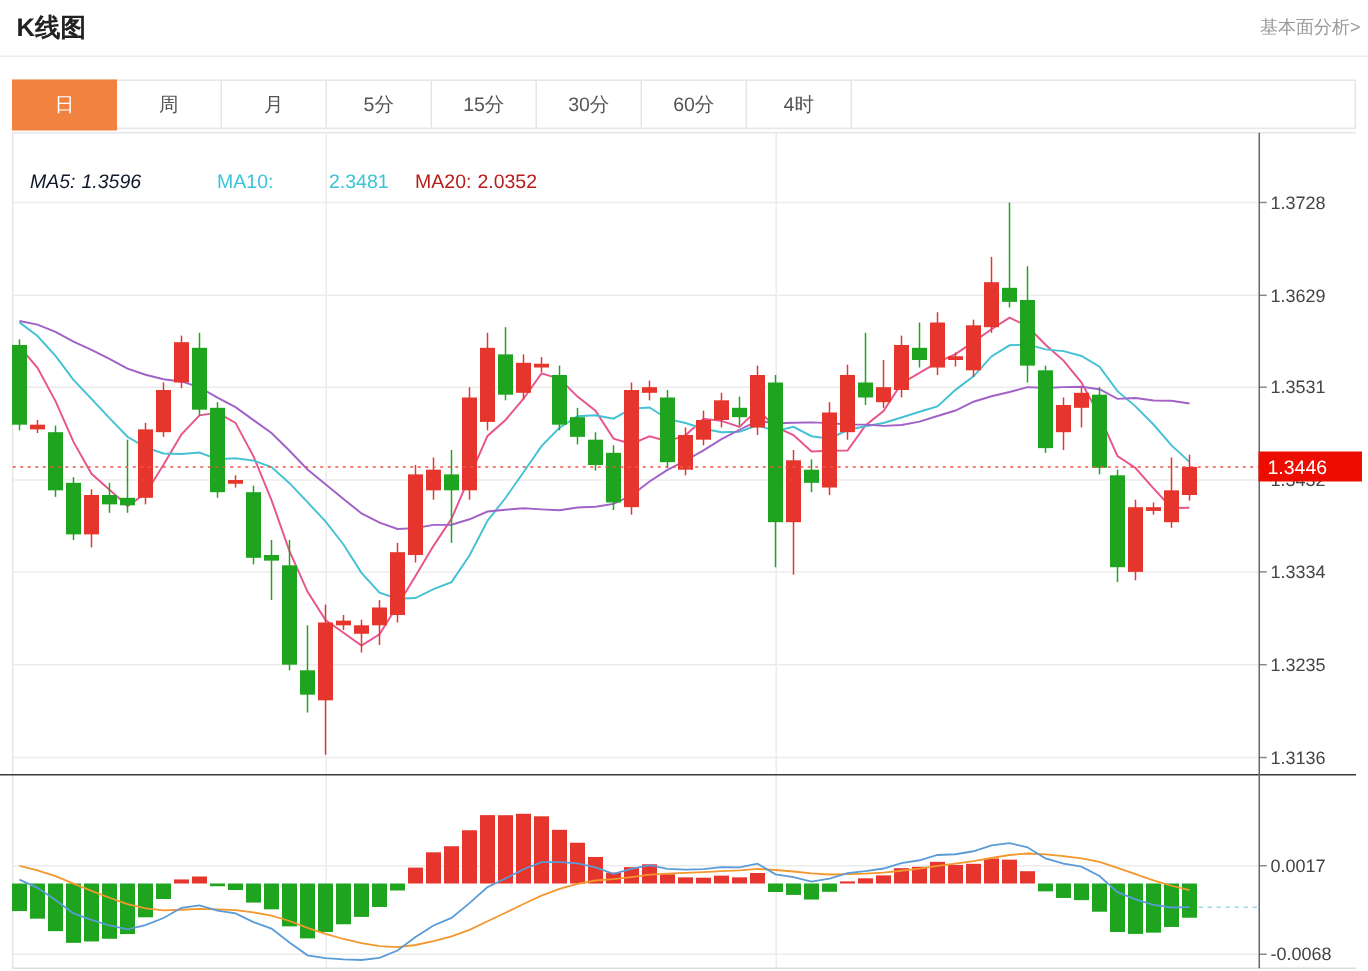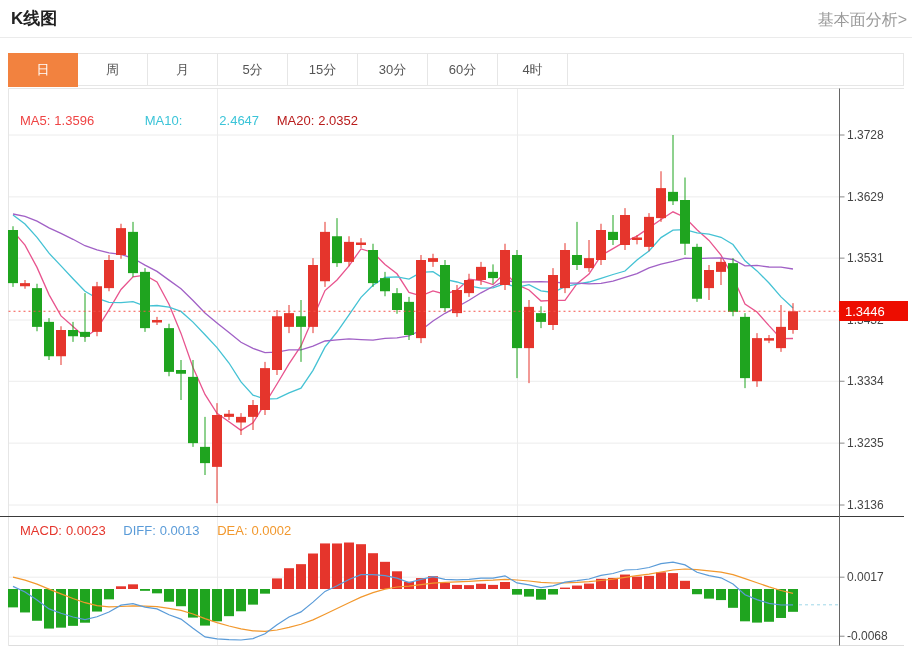--- a/index.html
+++ b/index.html
@@ -1,32 +1,32 @@
 <!DOCTYPE html>
 <html><head>
 <meta charset="utf-8">
 <style>
   html,body{margin:0;padding:0;background:#fff;}
   #app{position:relative;width:912px;height:647px;background:#fff;overflow:hidden;
        font-family:"Liberation Sans",sans-serif;}
   .page-title{position:absolute;left:11px;top:7px;font-size:17px;font-weight:bold;color:#222;}
-  .fund-link{position:absolute;right:5px;top:10px;font-size:16px;color:#999;cursor:pointer;}
+  .fund-link{position:absolute;right:5px;top:10px;font-size:12px;color:#999;cursor:pointer;}
   .top-divider{position:absolute;left:0;top:37px;width:912px;height:0;border-top:1px solid #ebebeb;}
   .tabbar{position:absolute;left:8px;top:53px;width:896px;height:33px;
           border:1px solid #e6e6e6;box-sizing:border-box;display:flex;background:#fff;z-index:2;}
   .tab{width:70px;height:31px;line-height:31px;text-align:center;font-size:13px;color:#555;
        border-right:1px solid #e6e6e6;cursor:pointer;box-sizing:border-box;}
   .tab.active{background:#f2823f;color:#fff;border-right:none;width:70px;margin:-1px 0 -1px -1px;
        height:34px;line-height:34px;}
   .readout{position:absolute;left:20px;font-size:13px;z-index:2;white-space:nowrap;}
   .readout span{margin-right:4px;}
   .readout .gap{margin-right:14px;}
   .lbl{color:#333;}
   .val-green{color:#21a21c;}
-  .ma5{color:#ef4444;} .ma10{color:#3bc4d8;padding-left:33px;} .ma20{color:#b91c1c;}
+  .ma5{color:#0f172a;font-style:italic;} .ma10{color:#3bc4d8;padding-left:33px;} .ma20{color:#b91c1c;}
   .macd-v{color:#e5352c;} .diff-v{color:#5a9bd8;} .dea-v{color:#f2982d;}
   #ksvg{position:absolute;left:0;top:0;z-index:1;}
   .axis-text{font-size:12px;fill:#444;}
 </style>
 </head>
 <body>
 
 <div id="app">
 
   <div class="page-title">K线图</div>
@@ -40,29 +40,24 @@
     <div class="tab">5分</div>
     <div class="tab">15分</div>
     <div class="tab">30分</div>
     <div class="tab">60分</div>
     <div class="tab">4时</div>
   </div>
 
 
   <div class="readout" style="top:113px;">
     <span class="ma5">MA5:</span><span class="ma5 gap">1.3596</span>
-    <span class="ma10">MA10:</span><span class="ma10 gap">2.4647</span>
+    <span class="ma10">MA10:</span><span class="ma10 gap">2.3481</span>
     <span class="ma20">MA20:</span><span class="ma20">2.0352</span>
   </div>
 
-  <div class="readout" style="top:523px;">
-    <span class="macd-v">MACD:</span><span class="macd-v gap">0.0023</span>
-    <span class="diff-v">DIFF:</span><span class="diff-v gap">0.0013</span>
-    <span class="dea-v">DEA:</span><span class="dea-v">0.0002</span>
-  </div>
 
   <svg id="ksvg" width="912" height="647">
     <g id="grid-layer">
         <line x1="8.5" y1="135" x2="839.5" y2="135" stroke="#ececec" stroke-width="1"></line>
         <line x1="839.5" y1="135" x2="844.5" y2="135" stroke="#888" stroke-width="1"></line>
         <line x1="8.5" y1="196.8750000000001" x2="839.5" y2="196.8750000000001" stroke="#ececec" stroke-width="1"></line>
         <line x1="839.5" y1="196.8750000000001" x2="844.5" y2="196.8750000000001" stroke="#888" stroke-width="1"></line>
         <line x1="8.5" y1="258.12500000000034" x2="839.5" y2="258.12500000000034" stroke="#ececec" stroke-width="1"></line>
         <line x1="839.5" y1="258.12500000000034" x2="844.5" y2="258.12500000000034" stroke="#888" stroke-width="1"></line>
         <line x1="8.5" y1="320.00000000000045" x2="839.5" y2="320.00000000000045" stroke="#ececec" stroke-width="1"></line>

